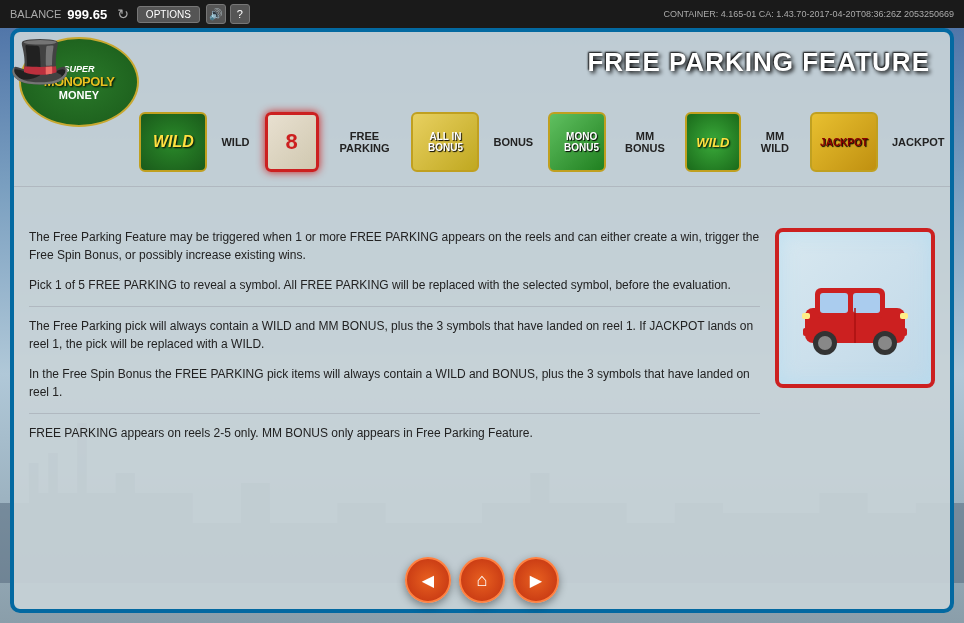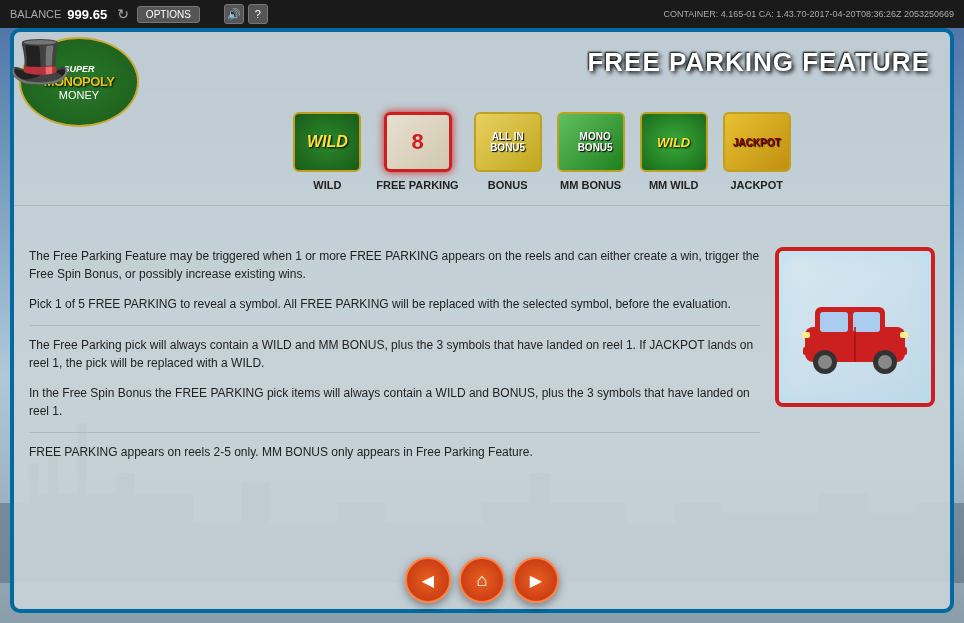--- a/index.html
+++ b/index.html
@@ -59,21 +59,21 @@
       margin-right: 8px;
     }
     #topbar .options-btn {
       background: #555;
       border: 1px solid #777;
       color: #fff;
       font-size: 10px;
       padding: 2px 8px;
       border-radius: 3px;
       cursor: pointer;
-      margin-right: 24px;
+      margin-right: 6px;
     }
     #topbar .icon-btn {
       background: #555;
       border: 1px solid #777;
       color: #fff;
       width: 20px;
       height: 20px;
       display: flex;
       align-items: center;
       justify-content: center;
@@ -135,21 +135,21 @@
     #logo-box .monopoly-text {
       color: #e8c020;
       font-size: 13px;
       font-weight: 900;
       letter-spacing: -0.5px;
       text-shadow: 1px 1px 2px #000;
     }
     #logo-box .money-text {
       color: #fff;
       font-size: 11px;
-      font-weight: normal;
+      font-weight: bold;
     }
     #monopoly-man {
       position: absolute;
       left: -10px;
       top: -5px;
       font-size: 50px;
       transform: scaleX(-1);
     }
 
     
@@ -168,24 +168,24 @@
     
     #symbol-tabs {
       display: flex;
       justify-content: center;
       gap: 15px;
       padding: 80px 20px 10px 140px;
       align-items: flex-end;
     }
     .sym-tab {
       display: flex;
-      flex-direction: column;
+      flex-direction: row;
       align-items: center;
       cursor: pointer;
-      gap: 7px;
+      gap: 14px;
     }
     .sym-icon {
       width: 68px;
       height: 60px;
       border-radius: 6px;
       display: flex;
       align-items: center;
       justify-content: center;
       font-size: 11px;
       font-weight: bold;

